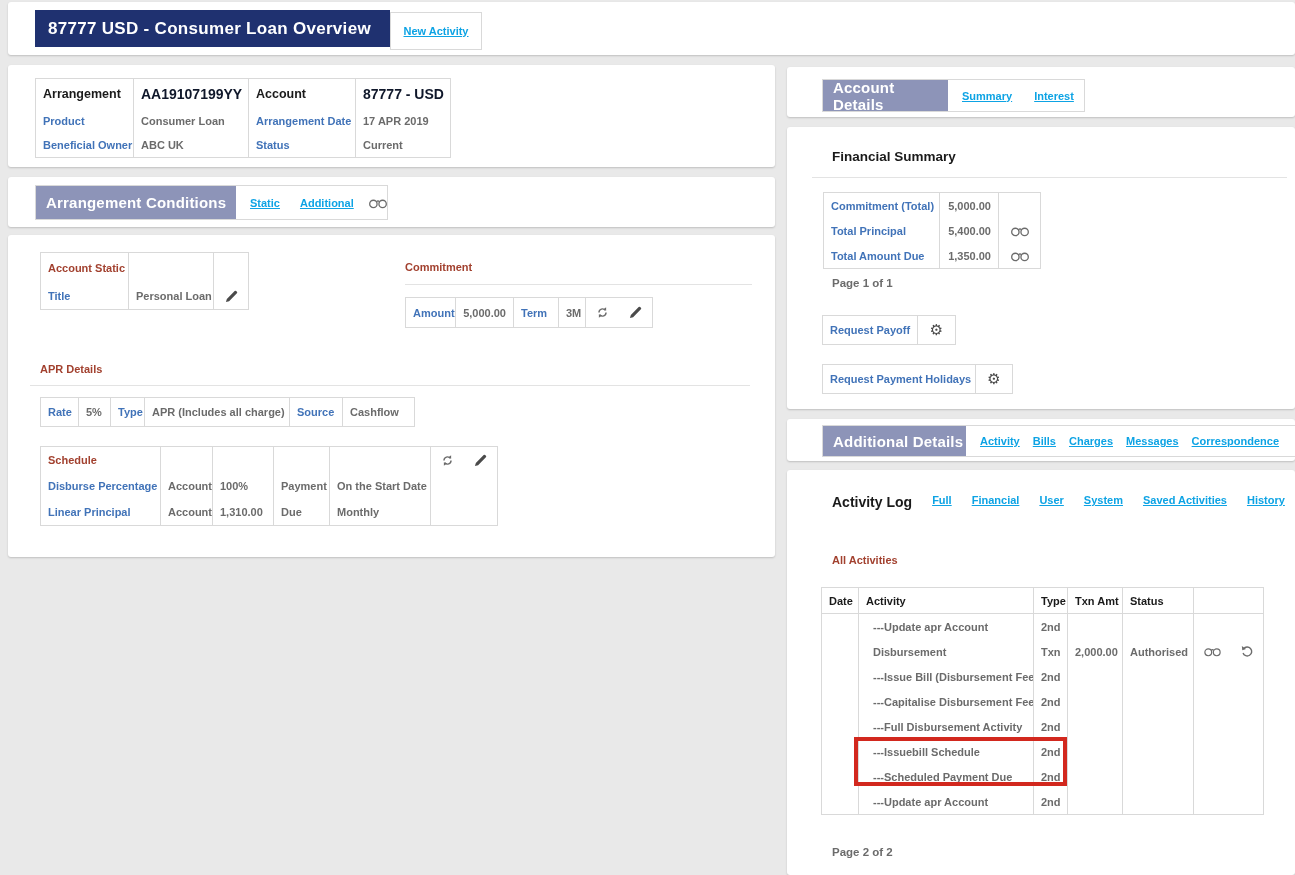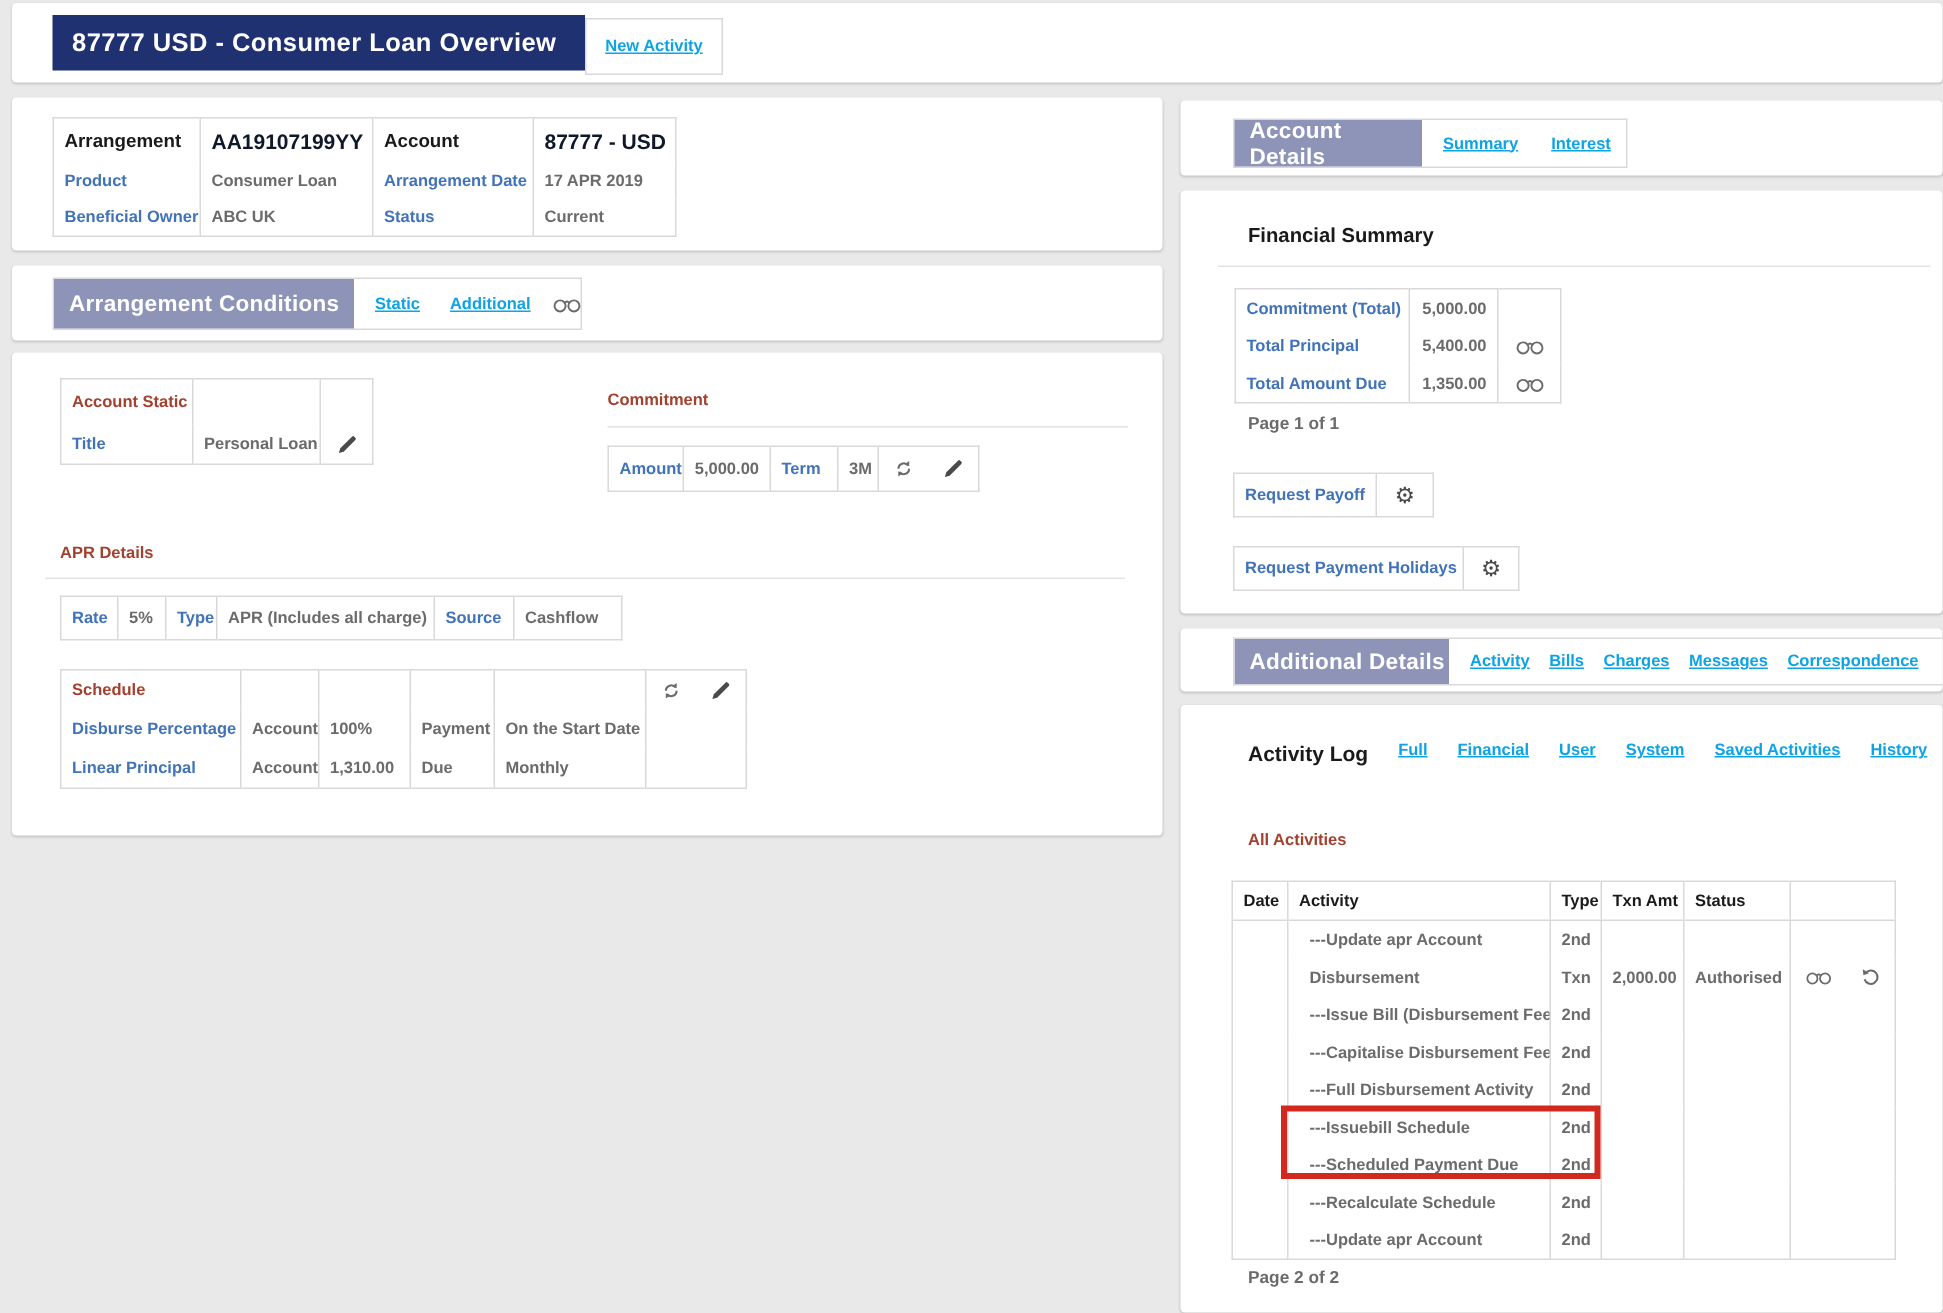--- a/index.html
+++ b/index.html
@@ -626,44 +626,20 @@
               <span class="icon">
                 <svg width="13" height="13" viewBox="0 0 14 14">
                   <path d="M2.8 4.2 A4.8 4.8 0 1 1 2.2 8.6" fill="none" stroke="#6b6b6b" stroke-width="1.5"></path>
                   <path d="M0.9 1.2 L1.4 5.6 L5.4 4.2 Z" fill="#6b6b6b"></path>
                 </svg>
               </span>
             </span>
           </td>
         </tr>
 
-        <tr>
-          <td></td>
-          <td class="val c-act">---Recalculate Schedule</td>
-          <td class="val">2nd</td>
-          <td class="val ar"></td>
-          <td class="val"></td>
-          <td class="icon-cell">
-            <span style="visibility: hidden;">
-              <span class="icon">
-                <svg width="19" height="11" viewBox="0 0 21 13">
-                  <circle cx="5.5" cy="7.5" r="4" fill="none" stroke="#6b6b6b" stroke-width="1.4"></circle>
-                  <circle cx="15.5" cy="7.5" r="4" fill="none" stroke="#6b6b6b" stroke-width="1.4"></circle>
-                  <path d="M9 5.2 Q10.5 3.4 12 5.2" fill="none" stroke="#6b6b6b" stroke-width="1.4"></path>
-                </svg>
-              </span>
-              <span class="icon">
-                <svg width="13" height="13" viewBox="0 0 14 14">
-                  <path d="M2.8 4.2 A4.8 4.8 0 1 1 2.2 8.6" fill="none" stroke="#6b6b6b" stroke-width="1.5"></path>
-                  <path d="M0.9 1.2 L1.4 5.6 L5.4 4.2 Z" fill="#6b6b6b"></path>
-                </svg>
-              </span>
-            </span>
-          </td>
-        </tr>
 
         <tr>
           <td></td>
           <td class="val c-act">---Update apr Account</td>
           <td class="val">2nd</td>
           <td class="val ar"></td>
           <td class="val"></td>
           <td class="icon-cell">
             <span style="visibility: hidden;">
               <span class="icon">

